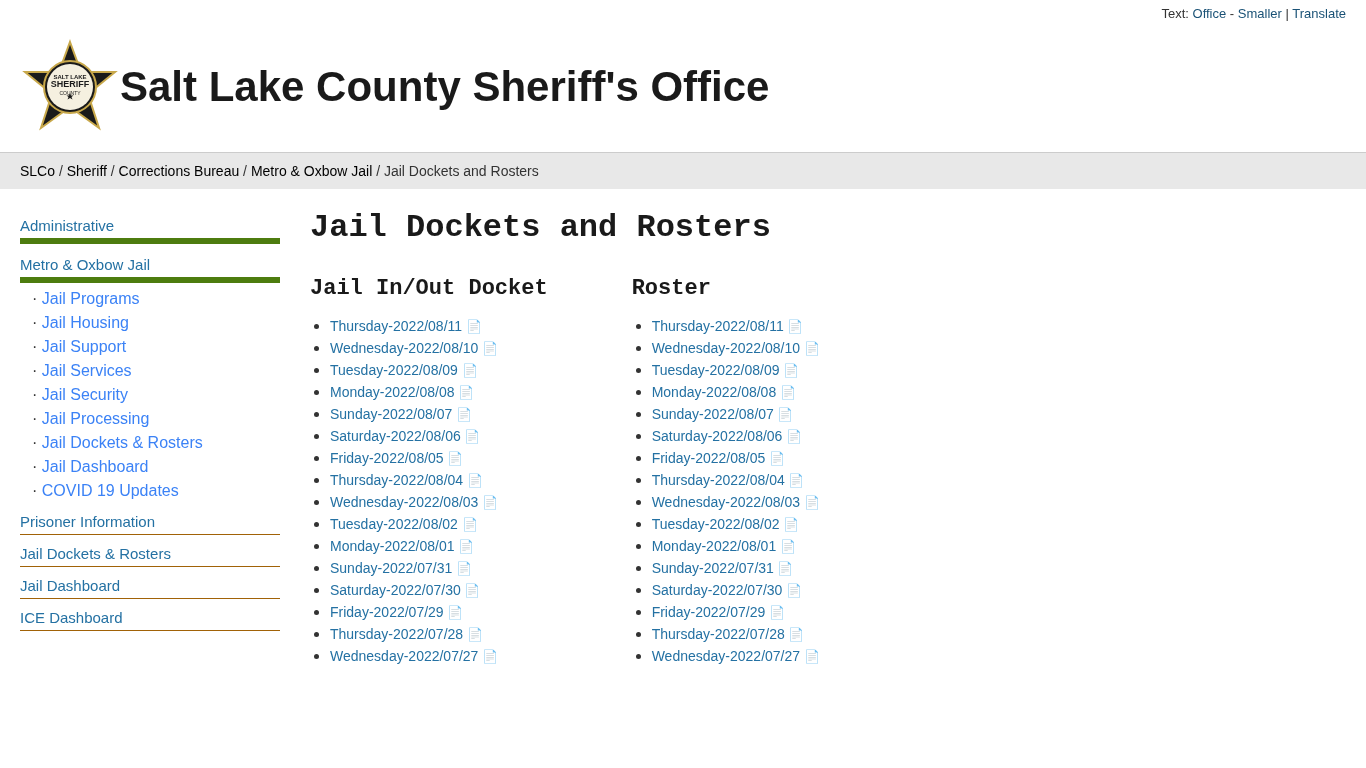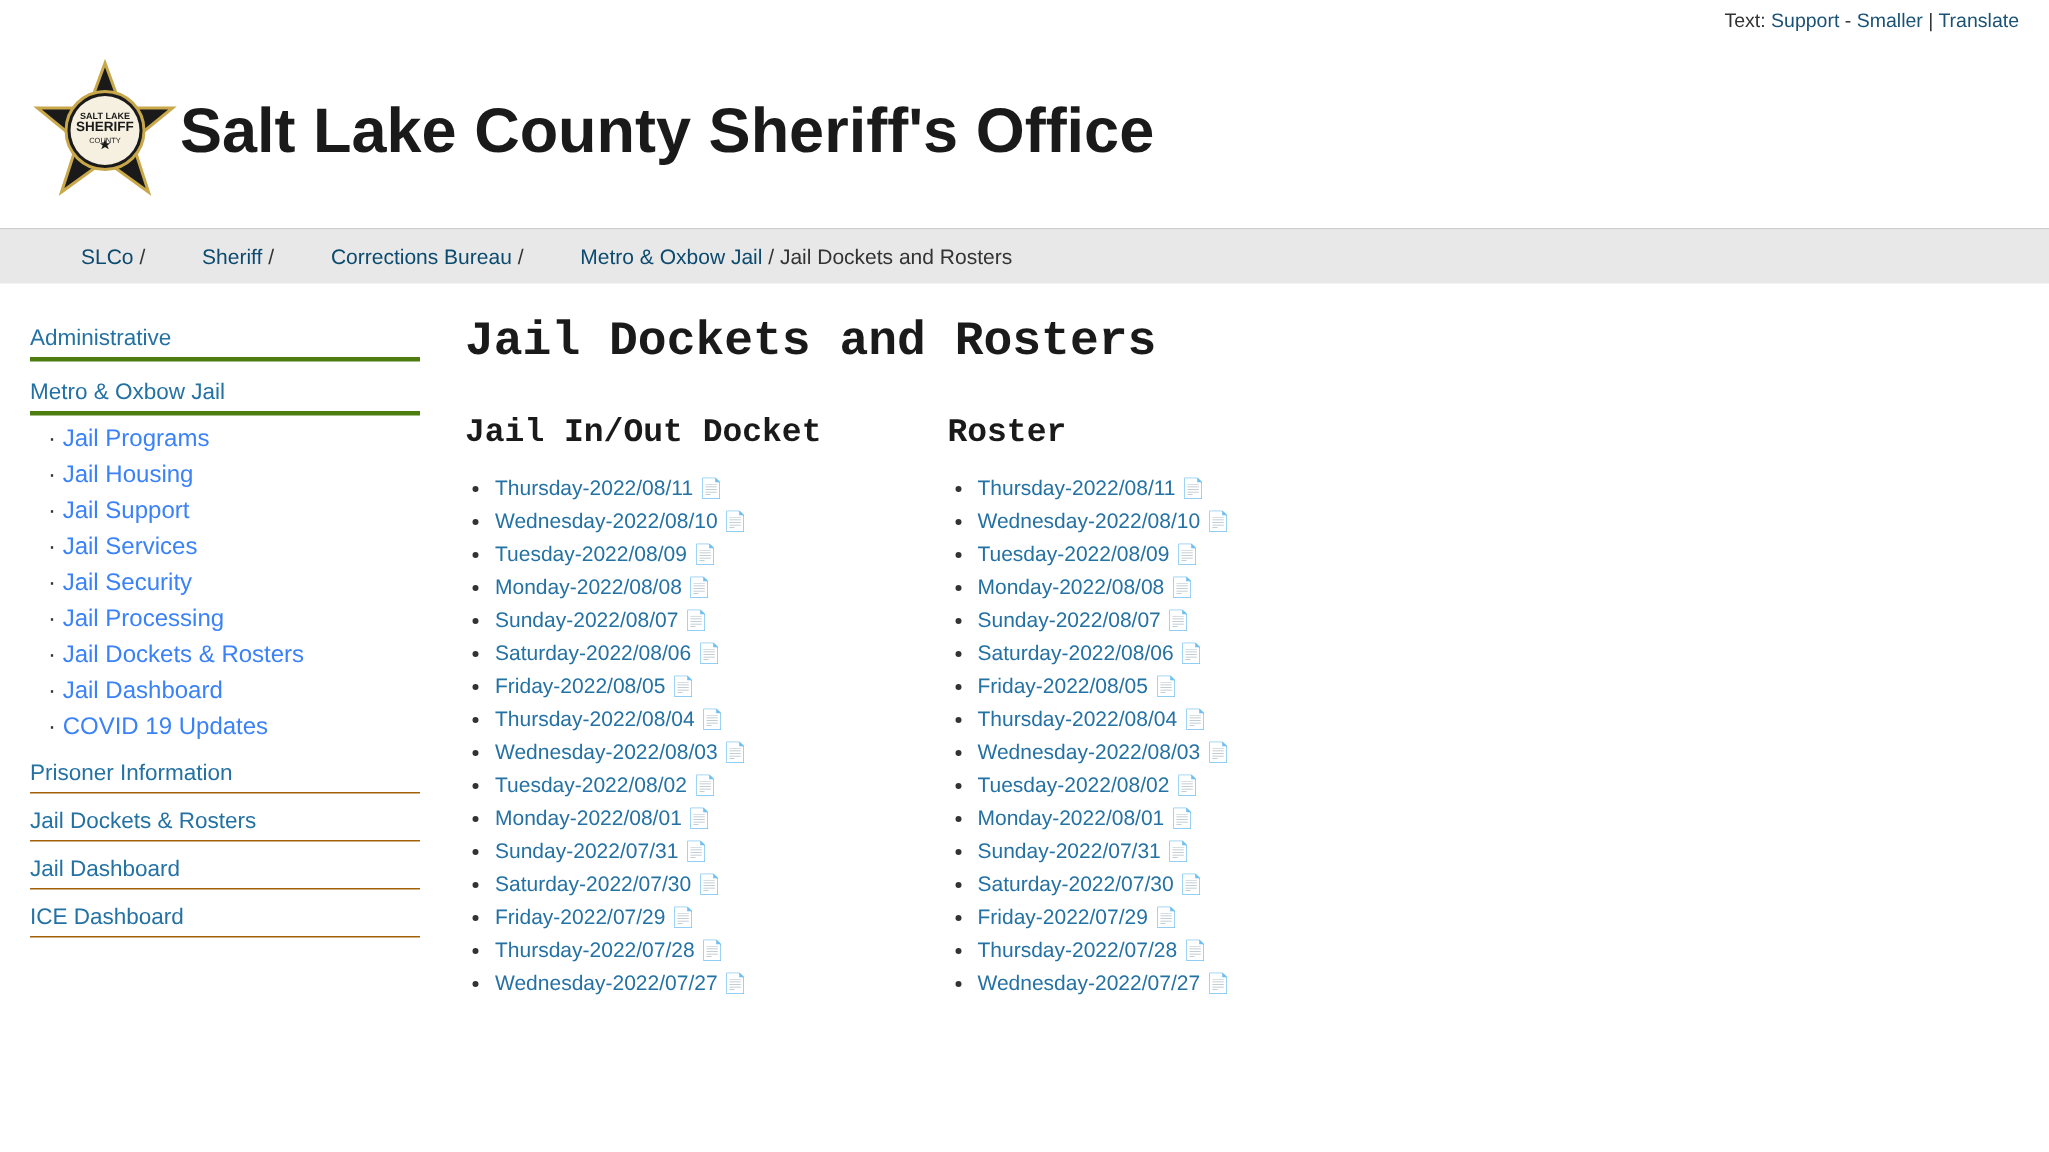--- a/index.html
+++ b/index.html
@@ -30,21 +30,21 @@
       text-align: right;
     }
 
     
     .breadcrumb {
       background: #e8e8e8;
       padding: 10px 20px;
       font-size: 14px;
       font-family: Arial, sans-serif;
     }
-    .breadcrumb a { color: #0c4a6e; text-decoration: none; margin-left: 34px; }
+    .breadcrumb a { color: #000000; text-decoration: none; }
     .breadcrumb span { color: #333; }
 
     
     .main-layout {
       display: flex;
       padding: 20px;
       max-width: 1366px;
     }
 
     
@@ -53,21 +53,21 @@
       flex-shrink: 0;
       margin-right: 30px;
       font-family: Arial, sans-serif;
       font-size: 14px;
     }
     .sidebar-section-title {
       color: #2471a3;
       font-size: 15px;
       font-weight: normal;
       padding: 8px 0 4px 0;
-      border-bottom: 3px solid #4d7c0f;
+      border-bottom: 6px solid #4d7c0f;
       margin-bottom: 4px;
     }
     .sidebar-sub-item {
       color: #3b82f6;
       display: block;
       padding: 3px 0 3px 12px;
       text-decoration: none;
       font-size: 16px;
     }
     .sidebar-sub-item:before {
@@ -132,21 +132,21 @@
     .badge-container {
       width: 100px;
       height: 100px;
     }
   </style>
 </head>
 <body>
 
 <div class="top-bar">
   <span>Text:</span>
-  <a href="#">Support</a>
+  <a href="#">Office</a>
   <span> - </span>
   <a href="#">Smaller</a>
   <span> | </span>
   <a href="#">Translate</a>
 </div>
 
 <div class="header">
   <div class="badge-container">
     
     <svg viewBox="0 0 100 100" width="100" height="100">

